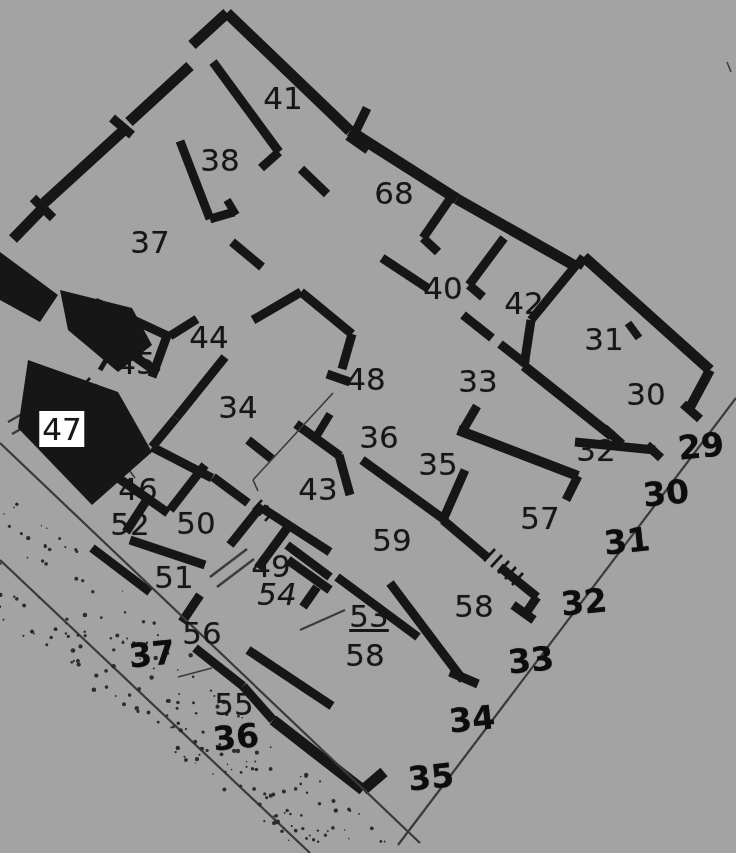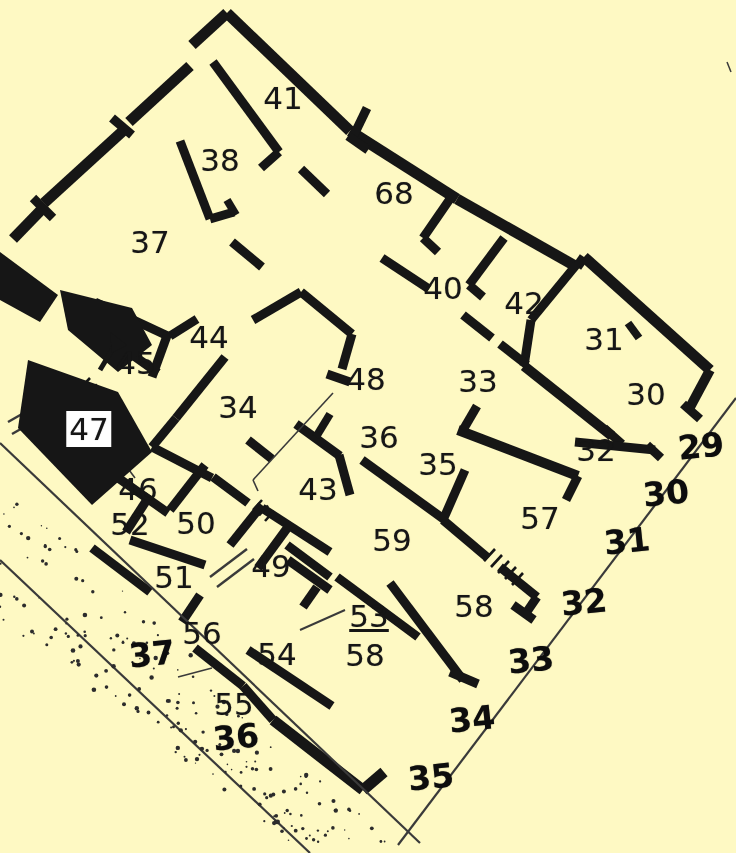--- a/index.html
+++ b/index.html
@@ -1,37 +1,36 @@
 <!DOCTYPE html>
 <html><head>
 <meta charset="utf-8">
 <style>
   html,body{margin:0;padding:0;background:#ffffff;}
   #plan-wrap{
     position:relative;
     width:736px;height:853px;
-    background:#fef9c3;
+    background:#a3a3a3;
     overflow:hidden;
     font-family:"DejaVu Sans","Liberation Sans",sans-serif;
   }
   #plan-svg{position:absolute;left:0;top:0;}
   .room-label{
     position:absolute;
     transform:translate(-50%,-50%);
     font-size:31px;
     font-weight:500;
     color:#161616;
     letter-spacing:0px;
     white-space:nowrap;
     text-shadow:0 0 1px rgba(20,20,20,.35);
   }
   .room-label.backed{
     background:#ffffff;
     padding:0 3px;
-    margin-left:27px;
   }
   .entrance-label{
     position:absolute;
     transform:translate(-50%,-50%) rotate(-6deg);
     font-size:33px;
     font-weight:800;
     color:#0d0d0d;
     white-space:nowrap;
     text-shadow:0 0 1px rgba(0,0,0,.5);
   }
@@ -367,21 +366,21 @@
       <span class="room-label" style="left: 138px; top: 489px;">46</span>
       <span class="room-label" style="left: 318px; top: 489px;">43</span>
       <span class="room-label" style="left: 130px; top: 524px;">52</span>
       <span class="room-label" style="left: 196px; top: 523px;">50</span>
       <span class="room-label" style="left: 540px; top: 518px;">57</span>
       <span class="room-label" style="left: 392px; top: 540px;">59</span>
       <span class="room-label" style="left: 174px; top: 577px;">51</span>
       <span class="room-label" style="left: 271px; top: 566px;">49</span>
       <span class="room-label" style="left: 474px; top: 606px;">58</span>
       <span class="room-label" style="left: 202px; top: 625px; margin-top: 8px;">56</span>
-      <span class="room-label" style="left: 277px; top: 654px;">54</span>
+      <span class="room-label" style="left: 277px; top: 594px; font-style: italic;">54</span>
       <span class="room-label" style="left: 369px; top: 616px; text-decoration: underline;">53</span>
       <span class="room-label" style="left: 365px; top: 655px;">58</span>
       <span class="room-label" style="left: 202px; top: 704px; margin-left: 32px;">55</span>
       <span class="entrance-label" style="left: 701px; top: 446px;">29</span>
       <span class="entrance-label" style="left: 666px; top: 493px;">30</span>
       <span class="entrance-label" style="left: 627px; top: 541px;">31</span>
       <span class="entrance-label" style="left: 584px; top: 602px;">32</span>
       <span class="entrance-label" style="left: 531px; top: 660px;">33</span>
       <span class="entrance-label" style="left: 472px; top: 719px;">34</span>
       <span class="entrance-label" style="left: 431px; top: 777px;">35</span>

